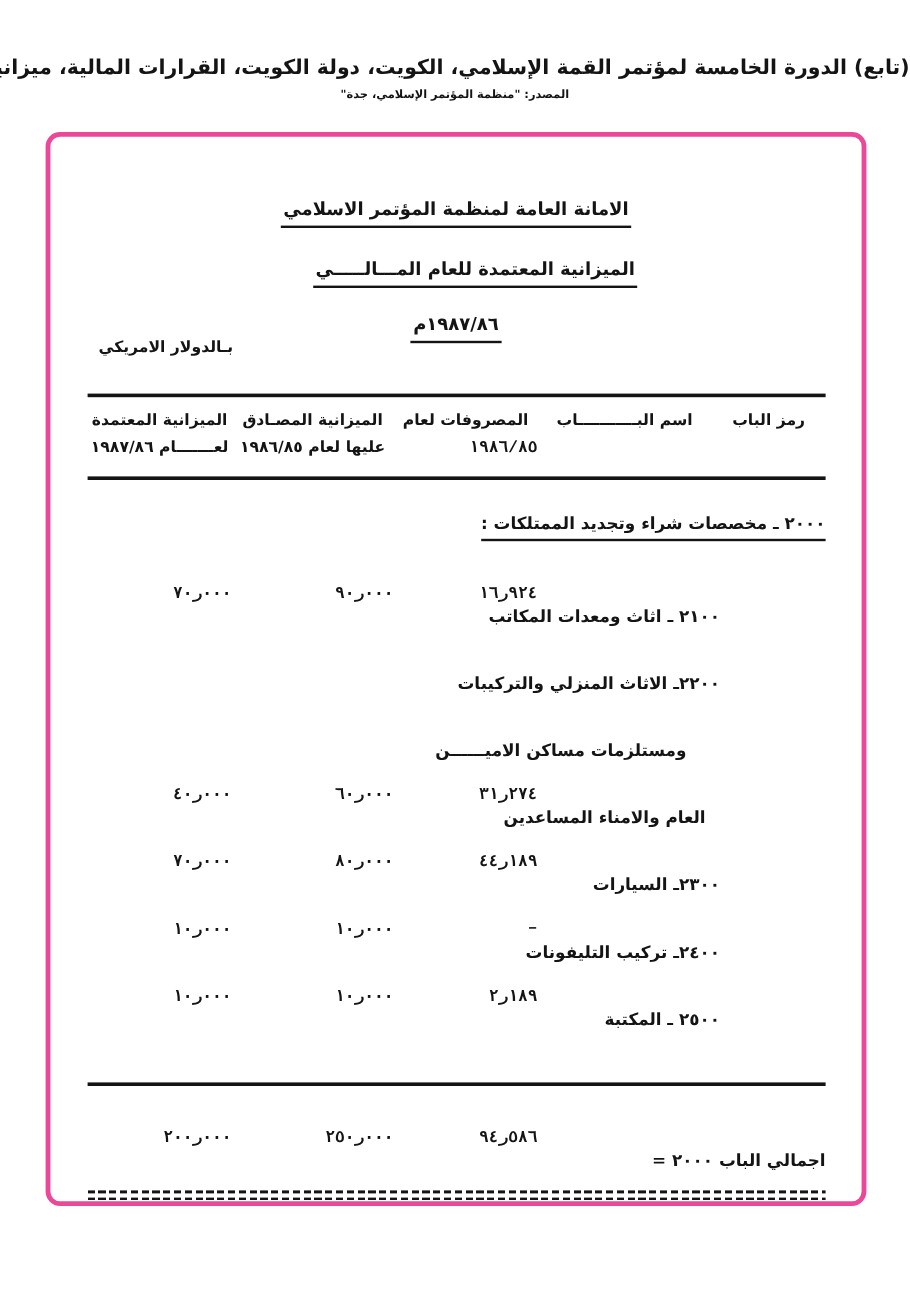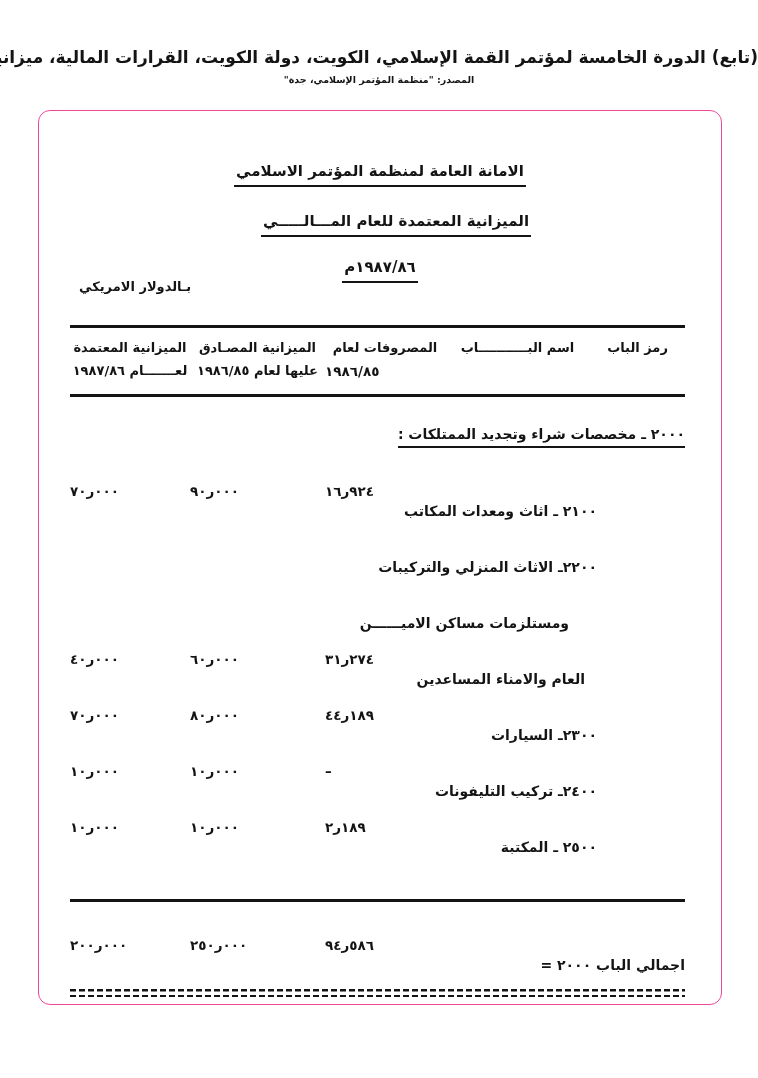--- a/index.html
+++ b/index.html
@@ -14,21 +14,21 @@
 
   
   .headline { position:absolute; top:47px; left:0; width:758px; text-align:center;
               font-size:17px; letter-spacing:0; white-space:nowrap; }
   .source-line { position:absolute; top:74px; left:0; width:758px; text-align:center;
                  font-size:9.5px; }
 
   
   .frame {
     position:absolute; left:38px; top:110px; width:684px; height:895px;
-    border:1px solid #ec4899; border-radius:12px; background:#ffffff;
+    border:4px solid #ec4899; border-radius:12px; background:#ffffff;
   }
 
   
   .title-row { position:absolute; left:0; width:100%; text-align:center; }
   .t1 { top:50px; }
   .t2 { top:100px;padding-left:32px; }
   .t3 { top:146px; }
   .underlined { display:inline-block; border-bottom:2px solid #141414; padding:0 2px 5px 2px;
                 font-size:15px; }
 
@@ -46,22 +46,22 @@
 
   .tbody { padding-top:22px; }
 
   .trow { display:grid; grid-template-columns:240px 120px 135px 120px;
           min-height:33px; align-items:center; }
   .name-cell { text-align:right; padding-left:4px; padding-right:88px; font-size:14px;
                white-space:nowrap;margin-top:40px; }
   .indent-2 { padding-right:116px; }
   .indent-3 { padding-right:100px; }
   .no-indent { padding-right:0; }
-  .num { text-align:left; direction:ltr; unicode-bidi:bidi-override;
-         font-size:13.5px; white-space:nowrap; }
+  .num { text-align:right; direction:ltr; unicode-bidi:bidi-override;
+         font-size:13.5px; white-space:nowrap;font-family:Liberation Mono, monospace; }
 
   .section-row { min-height:36px; display:grid; align-items:center; margin-bottom:8px; }
   .section-title { justify-self:start; font-size:14px; border-bottom:2px solid #141414;
                    padding-bottom:4px; }
 
   .total-divider { border-top:3px solid #141414; margin-top:44px; }
   .total-row { padding:15px 0 14px 0; }
   .total-label { font-size:14px; }
 
   .end-rule {

